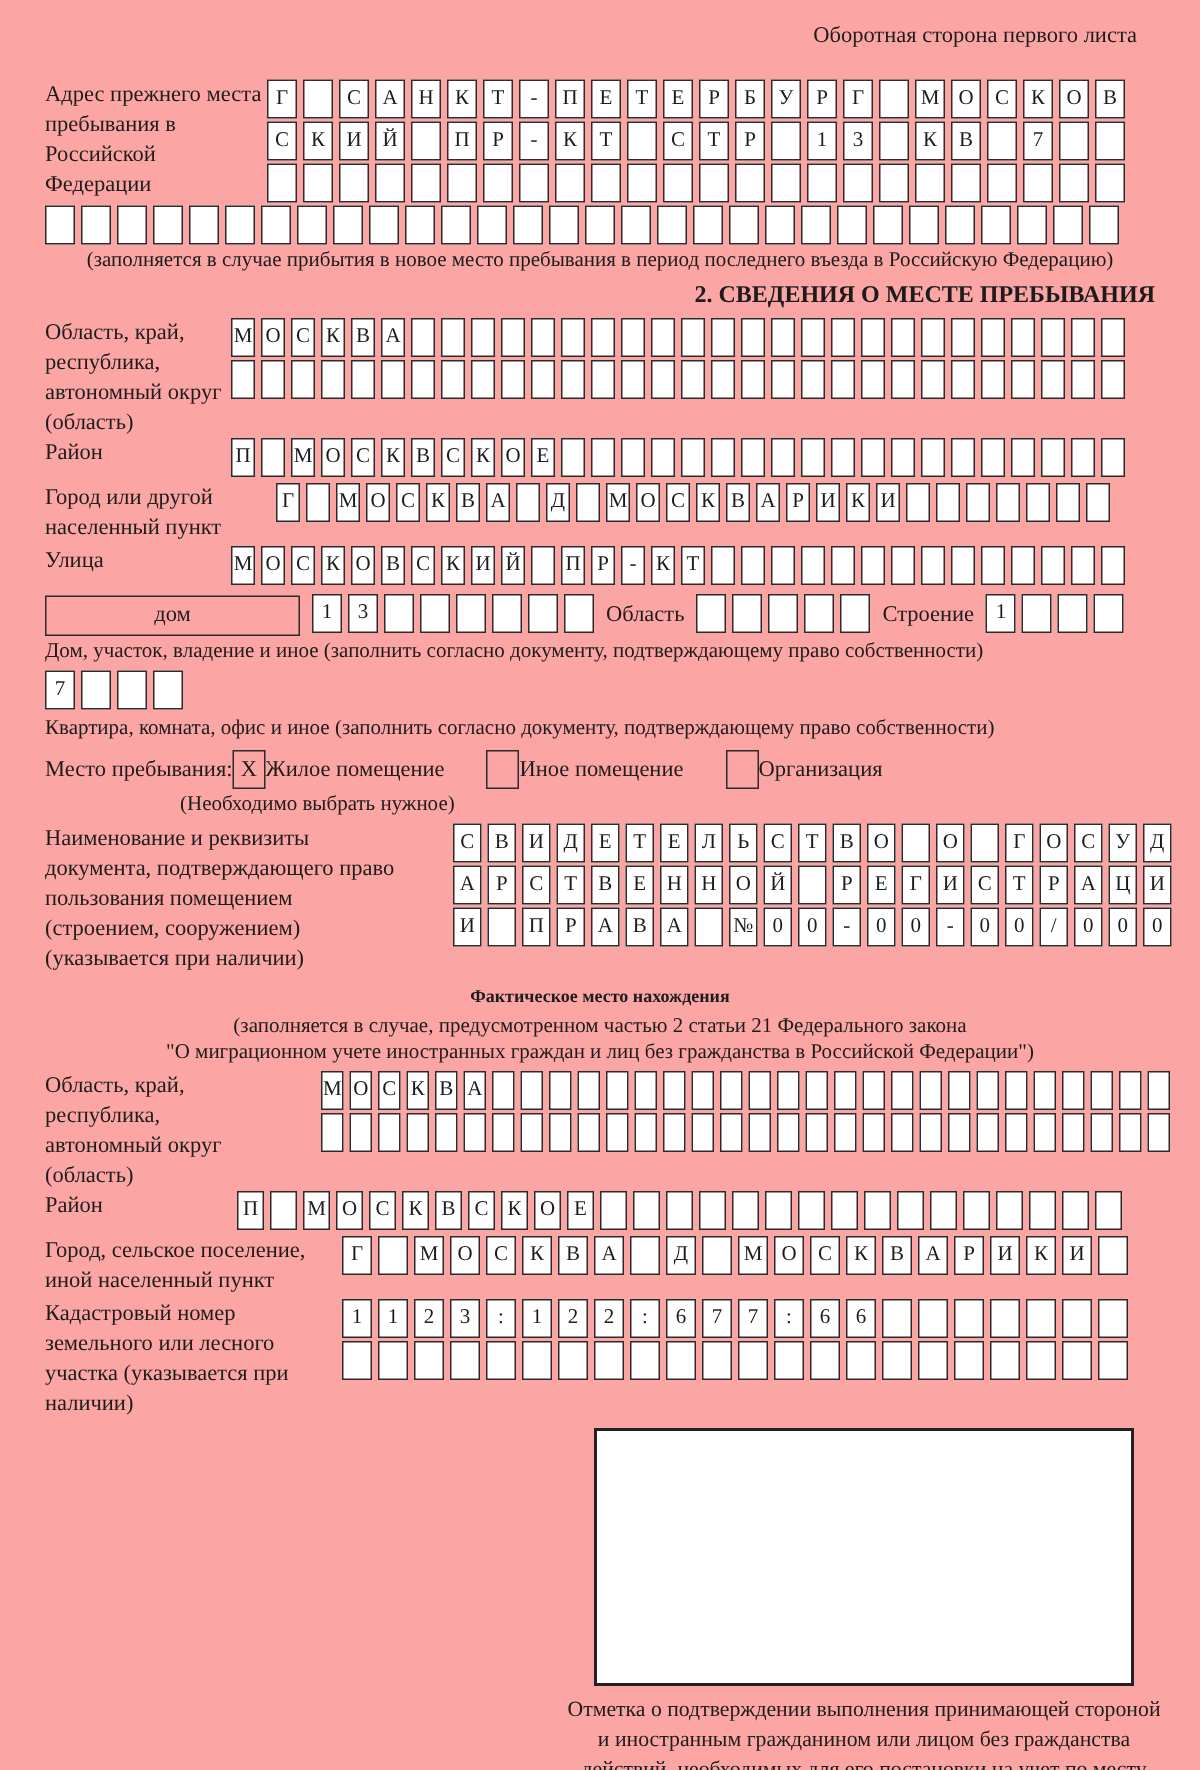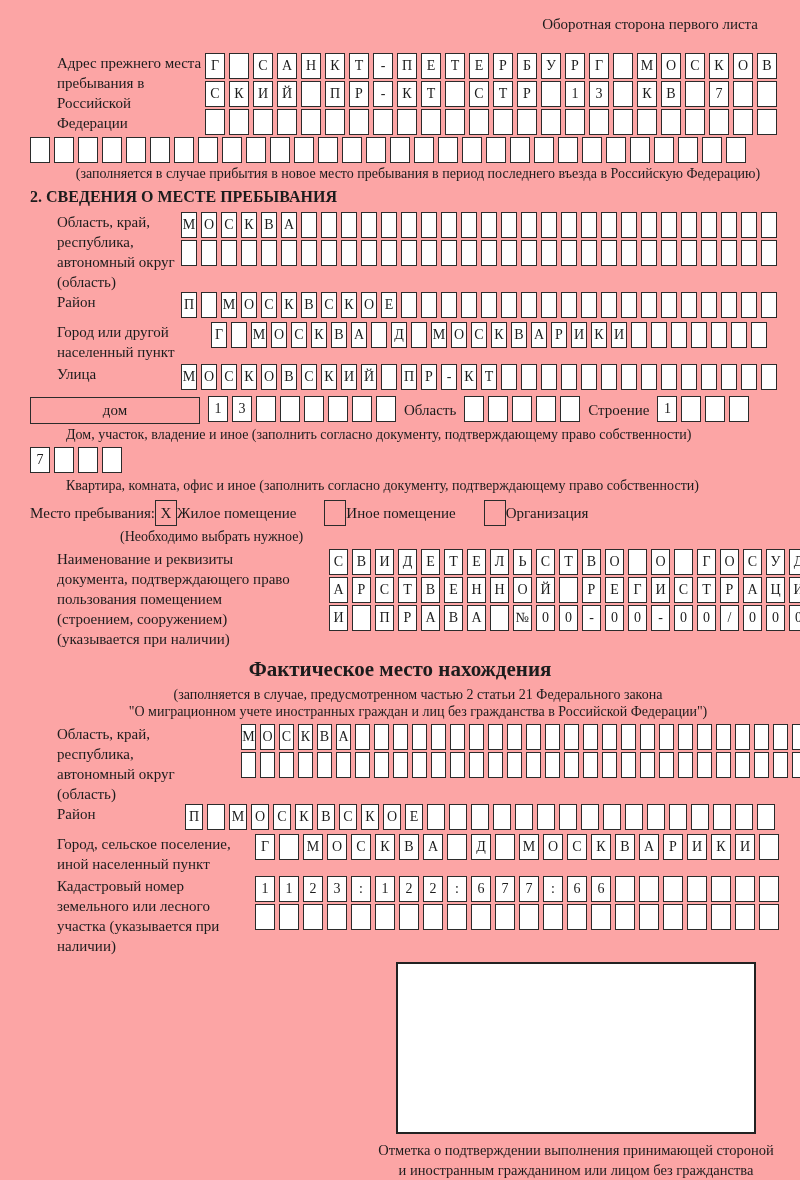--- a/index.html
+++ b/index.html
@@ -9,46 +9,46 @@
     width:800px; height:1180px;
     padding:16px 30px 0 30px;
     font-family:Liberation Serif, serif;
     color:#1c1c1c;
     overflow:hidden;
     background:#fca5a5;
   }
   .top-note { text-align:right; font-size:15px; padding-right:12px; margin-bottom:20px; }
 
   .row { display:flex; align-items:flex-start; }
-  .lbl { font-size:15px; line-height:20px; flex:0 0 auto;margin-left:27px; }
+  .lbl { font-size:15px; line-height:20px; flex:0 0 auto; }
   .w145 { width:148px; }
   .w118 { width:124px; }
   .w240 { width:240px; }
   .w150 { width:152px; }
   .w125 { width:128px; }
   .w198 { width:198px; }
   .stack > * { margin-bottom:2px; }
 
   .cells { display:flex; gap:4px; margin-bottom:2px; }
   .cell {
     display:inline-flex; align-items:center; justify-content:center;
     border:1.5px solid #2b2b2b; background:#fff;
     font-size:14px; line-height:1; flex:0 0 auto;
   }
   .lg  .cell { width:20px; height:26px; }
   .md  .cell { width:16px; height:26px; }
   .md2 .cell { width:18px; height:26px; }
   .sm  .cell { width:15px; height:26px; }
   .doc .cell { width:19px; height:26px; }
 
-  .note { font-size:14px; line-height:17px;margin-left:36px; }
+  .note { font-size:14px; line-height:17px; }
   .center { text-align:center; }
 
-  .h2 { font-size:16px; font-weight:bold; text-align:left; margin:6px 0 6px 0; }
-  .h3 { font-size:21px; font-weight:bold; text-align:center; margin:8px 0 4px 0; }
+  .h2 { font-size:16px; font-weight:bold; text-align:right; margin:6px 0 6px 0; }
+  .h3 { font-size:12px; font-weight:bold; text-align:center; margin:8px 0 4px 0; }
 
   .indent30 { margin-left:30px; }
 
   .hrow { display:flex; align-items:flex-end; gap:8px; margin:4px 0 2px 0; }
   .labelbox {
     display:inline-flex; align-items:center; justify-content:center;
     border:1.5px solid #2b2b2b; height:27px; font-size:15px; flex:0 0 auto;
   }
   .bw170 { width:170px; }
   .bw200 { width:200px; }

